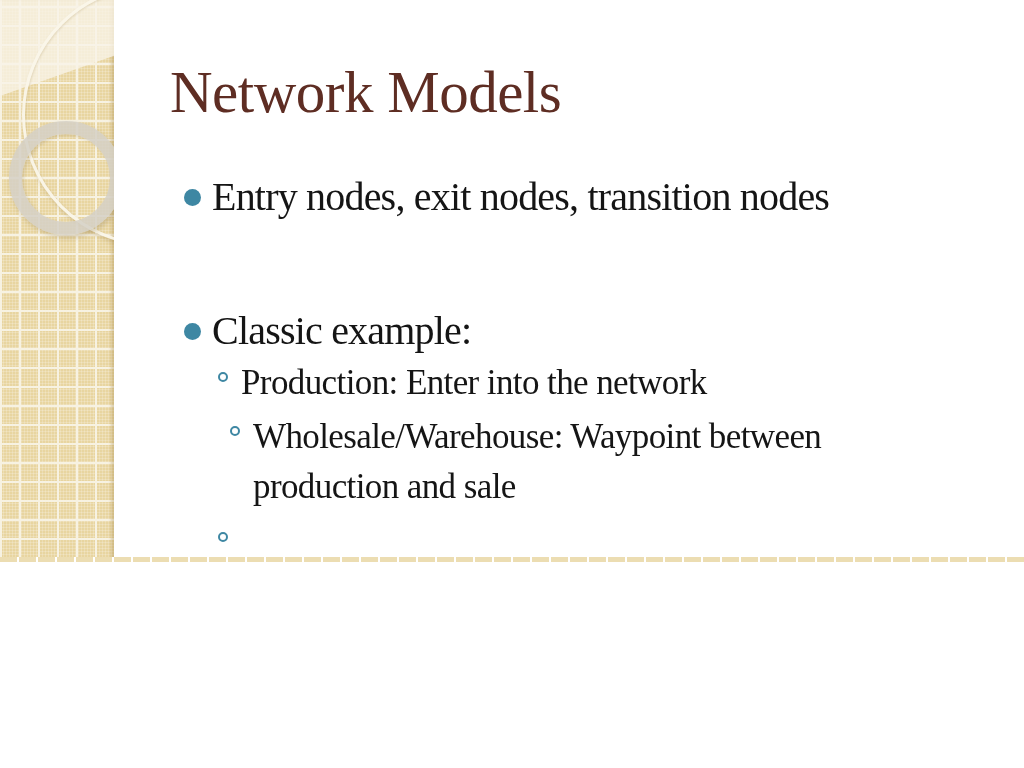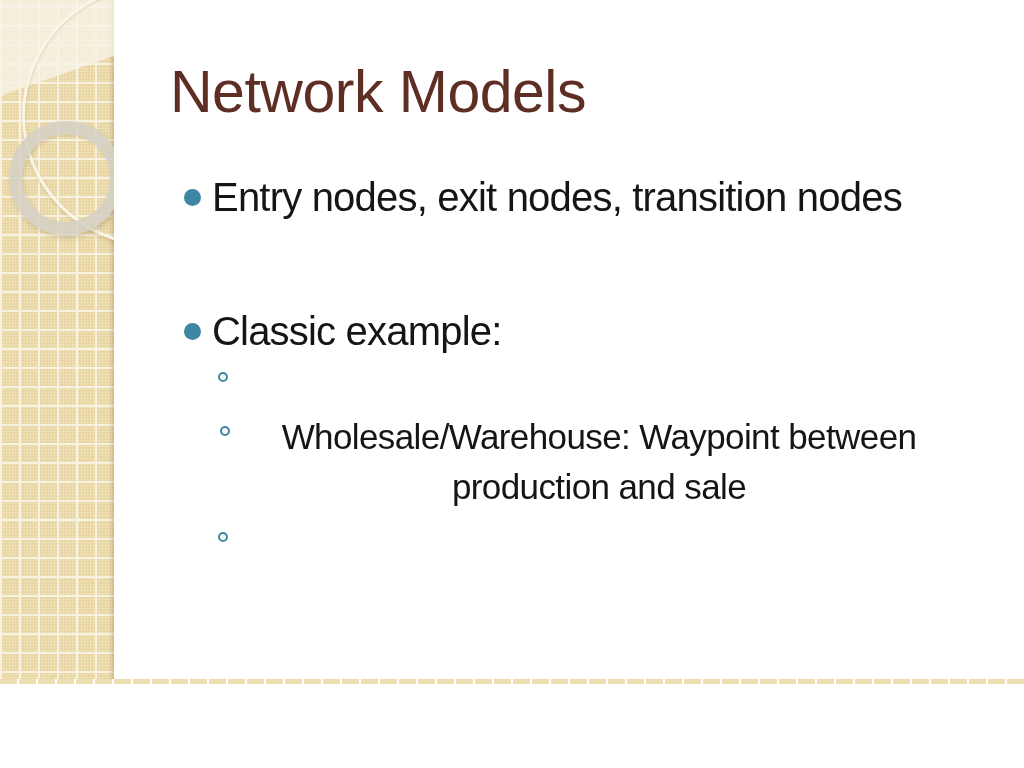--- a/index.html
+++ b/index.html
@@ -1,23 +1,24 @@
 <!DOCTYPE html>
 <html><head>
 <meta charset="utf-8">
 <style>
   * { margin: 0; padding: 0; box-sizing: border-box; }
   html, body { width: 1024px; height: 768px; }
   body { font-family: "Liberation Sans", sans-serif; background: #fff; }
 
   .slide {
     position: relative;
-    width: 1024px; height: 684px;
+    width: 1024px; height: 562px;
     background: #ffffff;
     overflow: hidden;
+    font-family: Liberation Serif, serif;
   }
 
   
   .sidebar {
     position: absolute; left: 0; top: 0;
     width: 114px; height: 768px;
     background-color: #e8d5a0;
     background-image:
       repeating-linear-gradient(0deg,  #f7f2e2 0 2px, transparent 2px 19px),
       repeating-linear-gradient(90deg, #f7f2e2 0 2px, transparent 2px 19px),
@@ -60,21 +61,21 @@
   .title {
     position: absolute;
     left: 170px; top: 58px;
     width: 830px;
     font-size: 59px;
     letter-spacing: -0.5px;
     color: #5e2d23;
     font-weight: 400;
   }
 
-  .bullet-row { position: absolute; display: flex; align-items: flex-start; text-align: center; }
+  .bullet-row { position: absolute; display: flex; align-items: flex-start; }
 
   .b-text {
     color: #151515;
     font-size: 40px;
     letter-spacing: -0.8px;
     line-height: 50px;
   }
   .s-text {
     color: #151515;
     font-size: 35px;
@@ -94,21 +95,21 @@
     width: 10px; height: 10px;
     border-radius: 50%;
     border: 2px solid #3e87a3;
     background: transparent;
     margin: 14px 13px 0 0;
   }
 
   .row-b1 { left: 184px; top: 172px; width: 810px; }
   .row-b2 { left: 184px; top: 298px; width: 810px; margin-top: 8px; }
   .row-s1 { left: 218px; top: 358px; width: 760px; }
-  .row-s2 { left: 220px; top: 412px; width: 735px; }
+  .row-s2 { left: 230px; top: 412px; width: 735px; }
   .row-s3 { left: 218px; top: 518px; width: 760px; }
 </style>
 </head>
 <body>
 
 <div class="slide">
 
   <div class="sidebar">
     <div class="sidebar-light-band"></div>
     <div class="circle-thin"></div>
@@ -124,20 +125,21 @@
     <span class="b-text">Entry nodes, exit nodes, transition nodes</span>
   </div>
 
   <div class="bullet-row row-b2">
     <span class="dot"></span>
     <span class="b-text">Classic example:</span>
   </div>
 
   <div class="bullet-row row-s1">
     <span class="odot"></span>
+    <span class="s-text">Production: Enter into the network</span>
   </div>
 
   <div class="bullet-row row-s2">
     <span class="odot"></span>
     <span class="s-text">Wholesale/Warehouse: Waypoint between production and sale</span>
   </div>
 
   <div class="bullet-row row-s3">
     <span class="odot"></span>
   </div>

